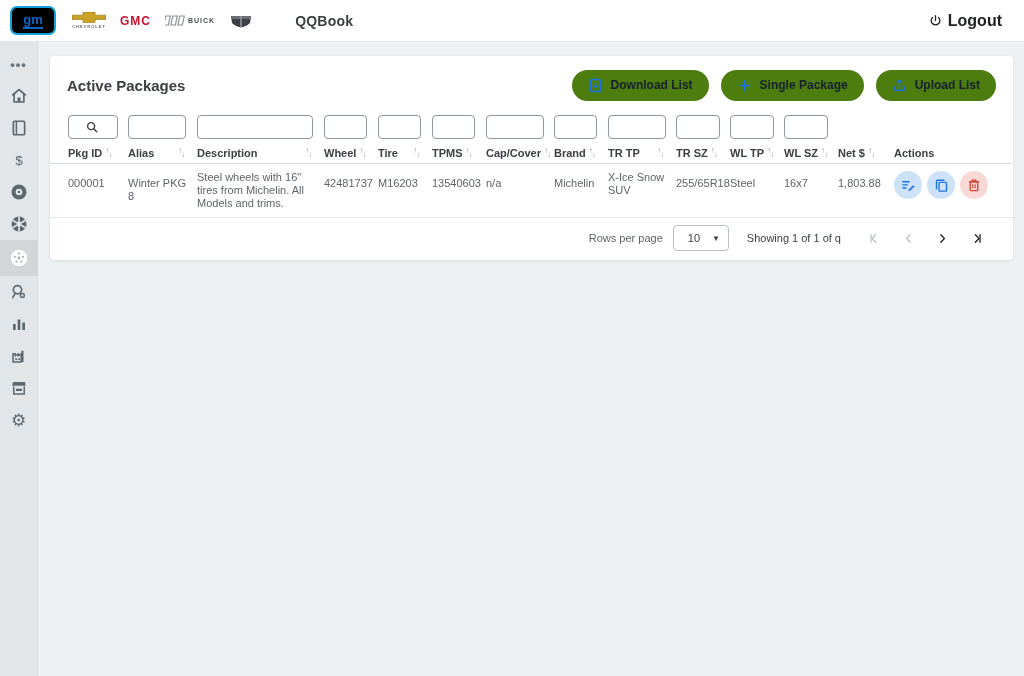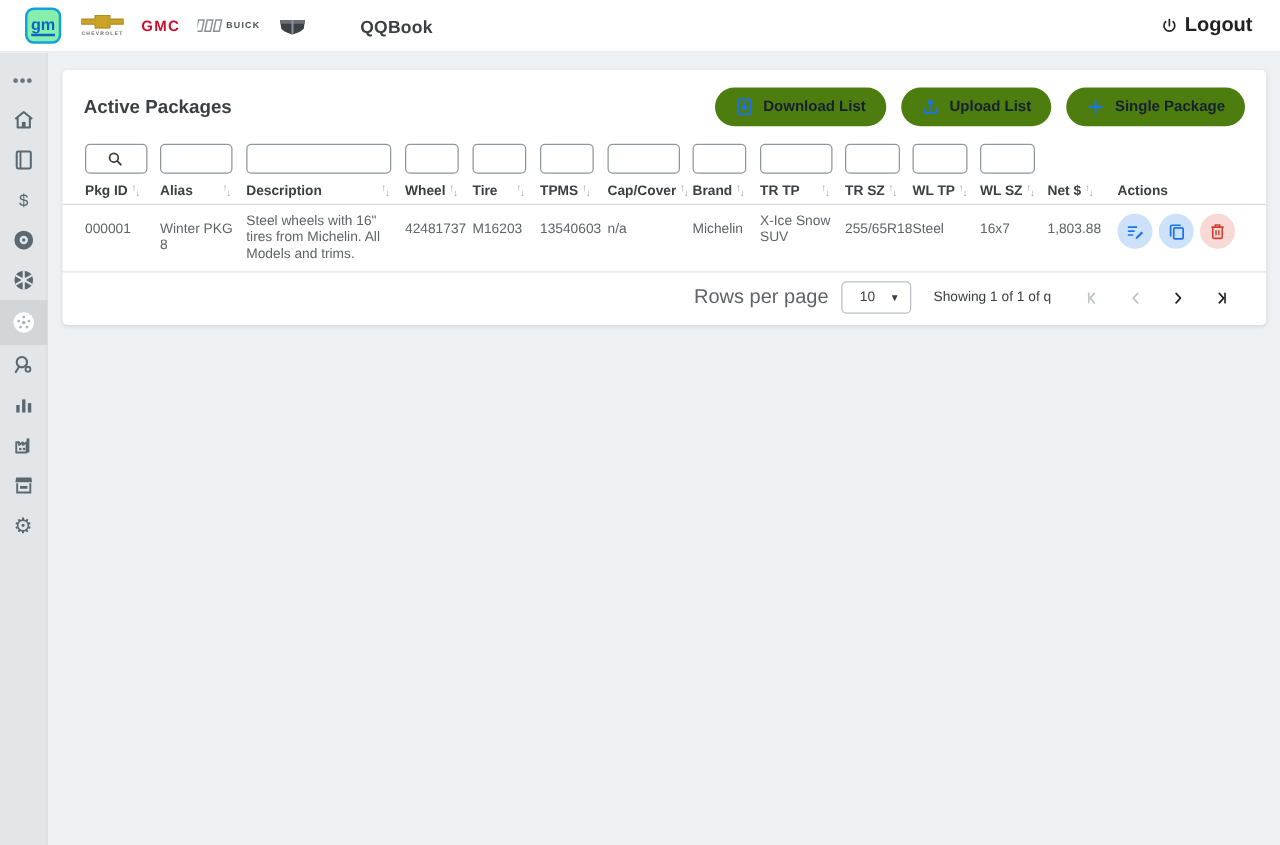--- a/index.html
+++ b/index.html
@@ -1,20 +1,20 @@
 <!DOCTYPE html>
 <html><head>
 <meta charset="utf-8">
 <style>
   * { margin:0; padding:0; box-sizing:border-box; }
   html,body { width:1024px; height:676px; font-family:"Liberation Sans", sans-serif; background:#edf1f4; overflow:hidden; }
 
   
   .topbar { position:absolute; top:0; left:0; width:1024px; height:42px; background:#ffffff; border-bottom:1px solid #e3e6e8; display:flex; align-items:center; z-index:5; }
-  .gm-logo { width:29px; height:29px; margin-left:20px; border:2px solid #15a0dc; border-radius:7px; background:#86efac; display:flex; align-items:center; justify-content:center; }
+  .gm-logo { width:46px; height:29px; margin-left:10px; border:2px solid #15a0dc; border-radius:7px; background:#000000; display:flex; align-items:center; justify-content:center; }
   .gm-logo span { font-size:13px; font-weight:bold; color:#0a66c2; border-bottom:2px solid #0a66c2; line-height:13px; padding-bottom:1px; }
   .brandrow { display:flex; align-items:center; gap:14px; margin-left:16px; }
   .chev { display:flex; flex-direction:column; align-items:center; }
   .chev-label { font-size:4px; letter-spacing:1px; color:#6a6a6a; font-weight:bold; margin-top:1px; }
   .gmc-label { font-size:12px; font-weight:bold; color:#c8102e; letter-spacing:1px; }
   .buick { display:flex; align-items:center; gap:3px; }
   .buick-label { font-size:7px; font-weight:bold; color:#4a4f54; letter-spacing:1px; }
   .app-title { margin-left:42px; font-size:14px; font-weight:600; color:#3c4043; letter-spacing:.2px; }
   .logout { margin-left:auto; margin-right:22px; display:flex; align-items:center; gap:6px; font-size:16px; font-weight:600; color:#202124; cursor:pointer; }
 
@@ -50,21 +50,21 @@
   .datarow { border-bottom:1px solid #e4e6e8; padding-top:7px; padding-bottom:7px; align-items:flex-start; }
   .dcell { font-size:11px; color:#5f6368; line-height:13px; padding-right:10px; padding-top:6px; }
   .dcell.desc { padding-top:0; }
   .actions-cell { display:flex; gap:5px; padding-top:0; }
   .act-btn { width:28px; height:28px; border-radius:50%; border:none; display:flex; align-items:center; justify-content:center; cursor:pointer; }
   .act-blue { background:#cde2f8; }
   .act-red  { background:#f8d9d6; }
 
   
   .pager { display:flex; align-items:center; justify-content:flex-end; height:40px; padding-right:20px; gap:0; }
-  .pager-label { font-size:16px; color:#5f6368; }
+  .pager-label { font-size:11px; color:#5f6368; }
   .rpp-select { margin-left:10px; width:56px; height:26px; border:1px solid #b9bfc4; border-radius:4px; display:flex; align-items:center; justify-content:space-between; padding:0 8px 0 14px; cursor:pointer; }
   .rpp-value { font-size:11px; color:#3c4043; }
   .caret { font-size:8px; color:#3c4043; }
   .showing { font-size:11px; color:#3c4043; margin-left:18px; }
   .pg-btns { display:flex; align-items:center; margin-left:16px; }
   .pg-btn { width:34px; height:26px; display:flex; align-items:center; justify-content:center; background:none; border:none; cursor:pointer; }
 </style>
 </head>
 <body>
 
@@ -197,30 +197,30 @@
     <div class="btn-group">
       <button class="pill-btn">
         <svg width="15" height="15" viewBox="0 0 24 24">
             <rect x="4" y="2.5" width="16" height="19" rx="2.5" fill="none" stroke="#1a73e8" stroke-width="2.4"></rect>
             <path d="M12 7 V15 M8.8 12 L12 15.3 L15.2 12" fill="none" stroke="#1a73e8" stroke-width="2.2" stroke-linecap="round" stroke-linejoin="round"></path>
           </svg>
         <span>Download List</span>
       </button>
       <button class="pill-btn">
         <svg width="15" height="15" viewBox="0 0 24 24">
+            <path d="M12 4 V20 M4 12 H20" stroke="#1a73e8" stroke-width="2.6" stroke-linecap="round"></path>
+          </svg>
+        <span>Single Package</span>
+      </button>
+      <button class="pill-btn">
+        <svg width="15" height="15" viewBox="0 0 24 24">
             <path d="M12 15 V4 M8.5 7.2 L12 3.7 L15.5 7.2" fill="none" stroke="#1a73e8" stroke-width="2.3" stroke-linecap="round" stroke-linejoin="round"></path>
             <path d="M4.5 14 V19.5 H19.5 V14" fill="none" stroke="#1a73e8" stroke-width="2.3" stroke-linecap="round" stroke-linejoin="round"></path>
           </svg>
         <span>Upload List</span>
-      </button>
-      <button class="pill-btn">
-        <svg width="15" height="15" viewBox="0 0 24 24">
-            <path d="M12 4 V20 M4 12 H20" stroke="#1a73e8" stroke-width="2.6" stroke-linecap="round"></path>
-          </svg>
-        <span>Single Package</span>
       </button>
     </div>
   </div>
 
   <div class="tbl">
 
     <div class="trow filters">
       <div class="cell c0"><input class="flt w50" style="">
         <svg class="search-in-input" width="14" height="14" viewBox="0 0 24 24">
             <circle cx="10.5" cy="10.5" r="6" fill="none" stroke="#3c4043" stroke-width="2.4"></circle>

